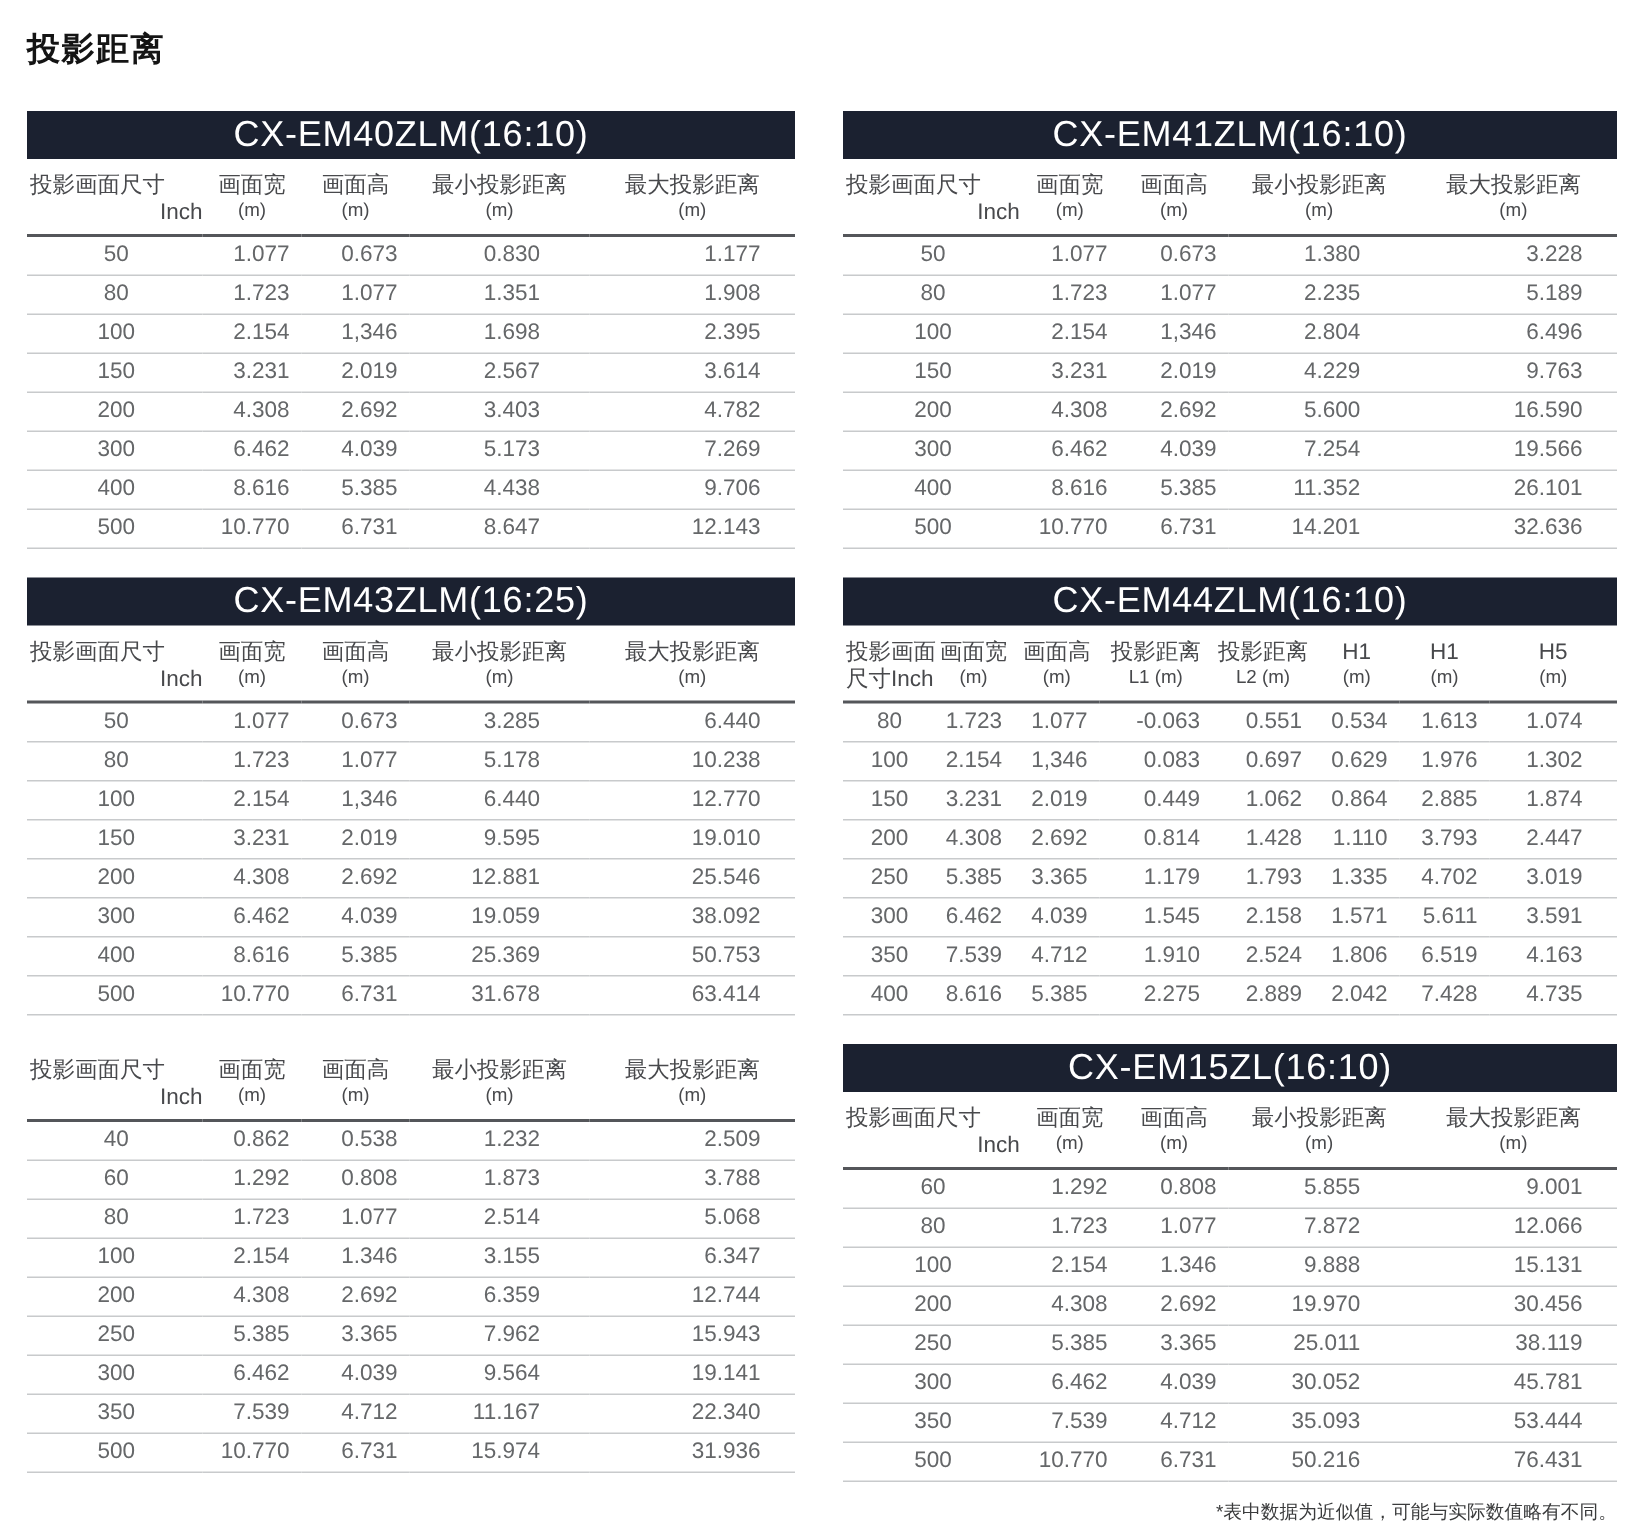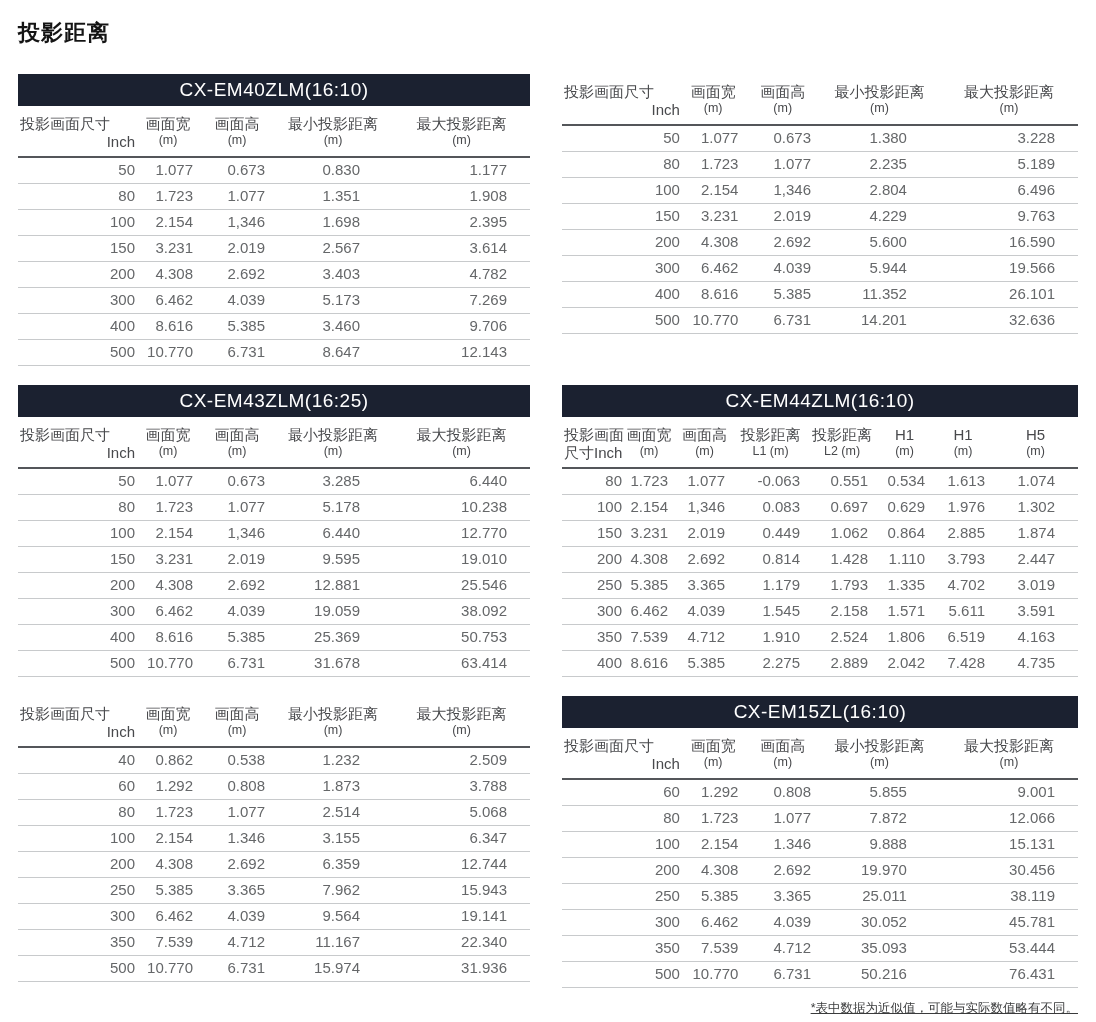--- a/index.html
+++ b/index.html
@@ -26,21 +26,21 @@
     row-gap: 19px;
     align-items: start;
   }
 
   .model-bar {
     background: var(--bar, #1b2130);
     color: #ffffff;
     height: 32px;
     line-height: 32px;
     text-align: center;
-    font-size: 19px;
+    font-size: 24px;
     font-weight: 500;
     letter-spacing: 0.5px;
   }
 
   table {
     width: 100%;
     border-collapse: collapse;
     table-layout: fixed;
   }
 
@@ -59,37 +59,36 @@
 
   tbody td {
     font-size: 15px;
     line-height: 18px;
     color: #656769;
     border-bottom: 1px solid #c8cacc;
     padding: 3px 0 4px 0;
     text-align: right;
     white-space: nowrap;
   }
-  tbody td:first-child { text-align: right; padding-left: 2px; }
+  tbody td:first-child { text-align: center; padding-left: 2px; }
 
   
   .t5 tbody td:nth-child(2), .t5 tbody td:nth-child(3) { padding-right: 8px; }
   .t5 tbody td:nth-child(4) { padding-right: 33px; }
   .t5 tbody td:nth-child(5) { padding-right: 23px; }
 
   
   .t8 tbody td:nth-child(n+2):nth-child(-n+7) { padding-right: 8px; }
   .t8 tbody td:nth-child(8) { padding-right: 23px; margin-top: 35px; }
 
   .footnote {
     margin-top: 12px;
     text-align: right;
     font-size: 12.5px;
     color: #3a3b3c;
-    text-decoration: underline;
   }
 </style>
 </head>
 <body>
 
 <div class="page">
   <h1 class="page-title">投影距离</h1>
 
   <div class="grid">
 
@@ -167,35 +166,36 @@
               <td>300</td>
               <td>6.462</td>
               <td>4.039</td>
               <td>5.173</td>
               <td>7.269</td>
             </tr>
             <tr>
               <td>400</td>
               <td>8.616</td>
               <td>5.385</td>
-              <td>3.460</td>
+              <td>4.438</td>
               <td>9.706</td>
             </tr>
             <tr>
               <td>500</td>
               <td>10.770</td>
               <td>6.731</td>
               <td>8.647</td>
               <td>12.143</td>
             </tr>
           </tbody>
         </table>
     </section>
 
     <section class="tbl">
+      <div class="model-bar">CX-EM41ZLM(16:10)</div>
       <table class="t5">
           <colgroup>
             <col style="width: 117px;">
             <col style="width: 66px;">
             <col style="width: 72px;">
             <col style="width: 120px;">
             <col style="width: 137px;">
           </colgroup>
           <thead>
             <tr>
@@ -254,21 +254,21 @@
               <td>200</td>
               <td>4.308</td>
               <td>2.692</td>
               <td>5.600</td>
               <td>16.590</td>
             </tr>
             <tr>
               <td>300</td>
               <td>6.462</td>
               <td>4.039</td>
-              <td>5.944</td>
+              <td>7.254</td>
               <td>19.566</td>
             </tr>
             <tr>
               <td>400</td>
               <td>8.616</td>
               <td>5.385</td>
               <td>11.352</td>
               <td>26.101</td>
             </tr>
             <tr>

